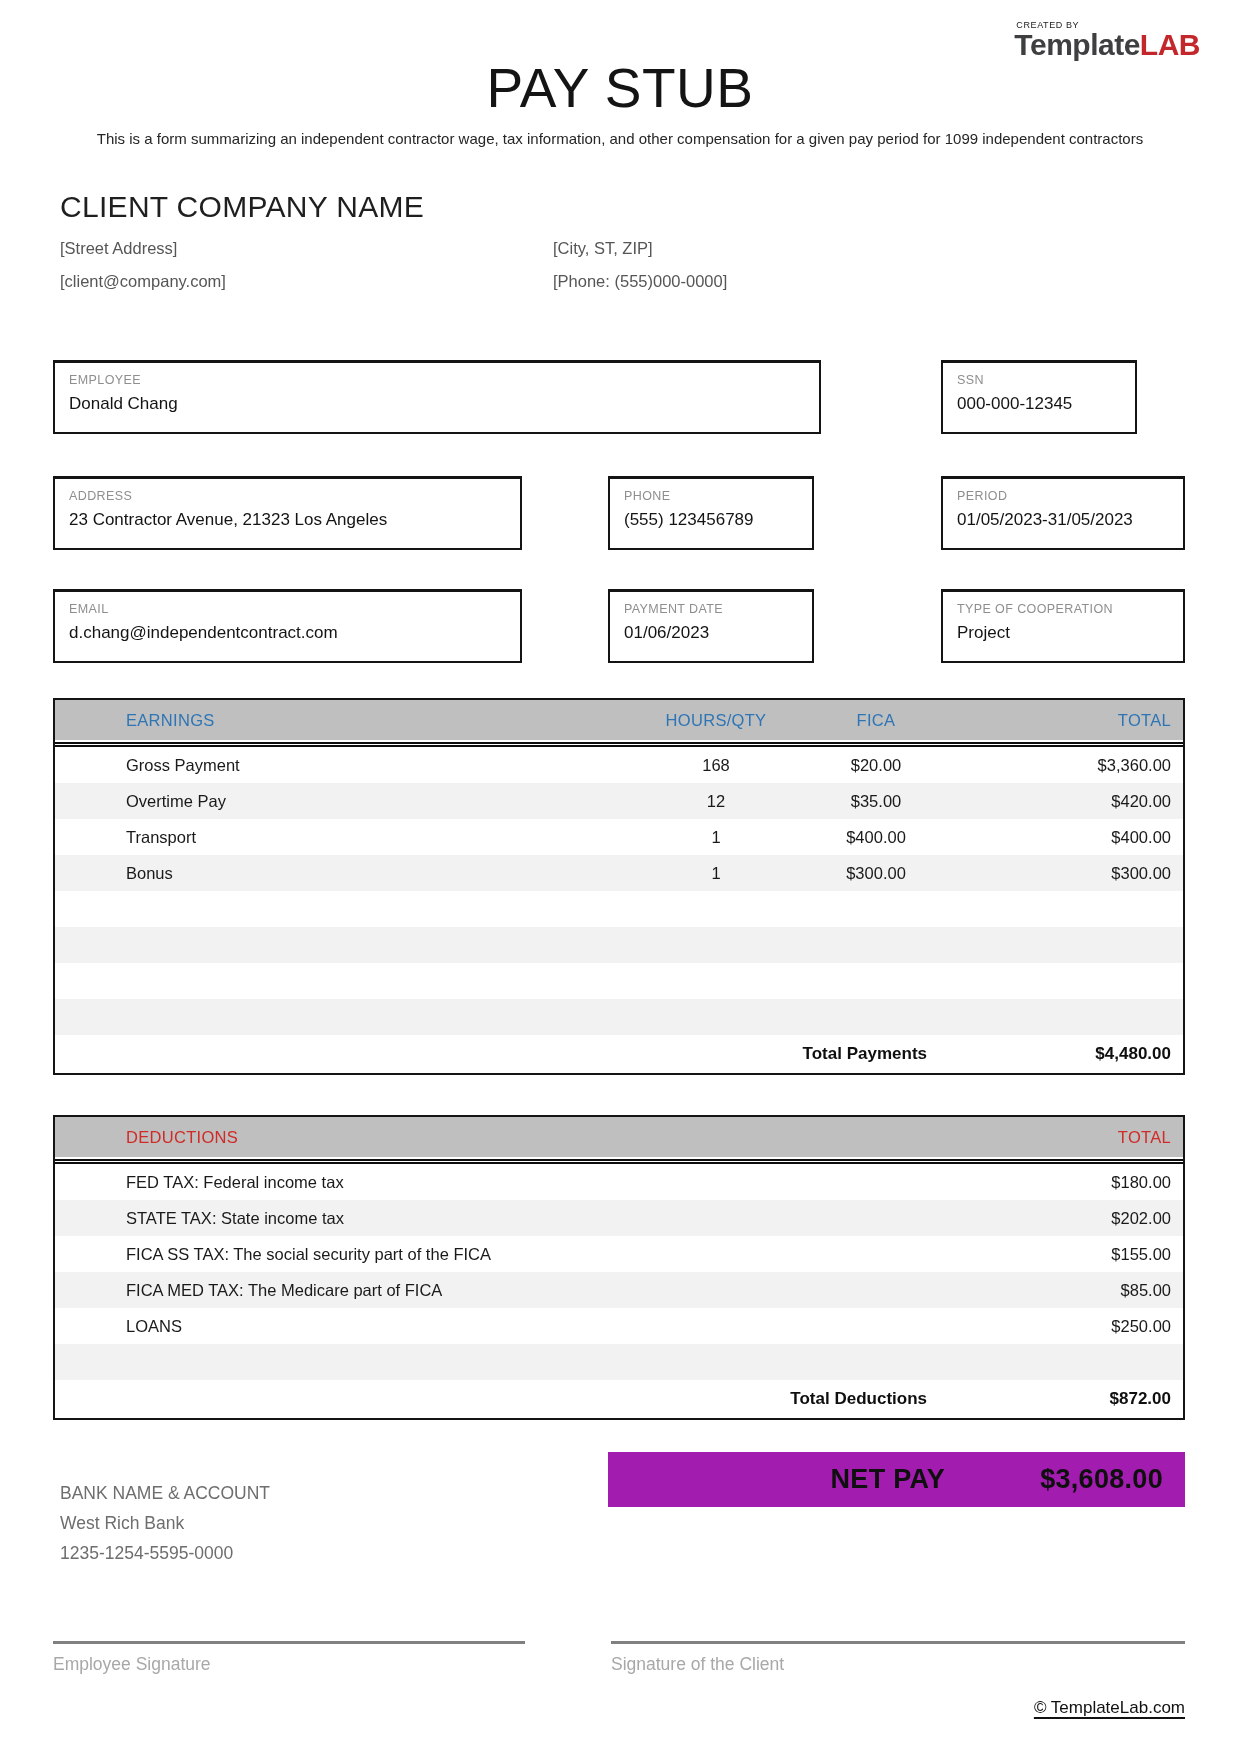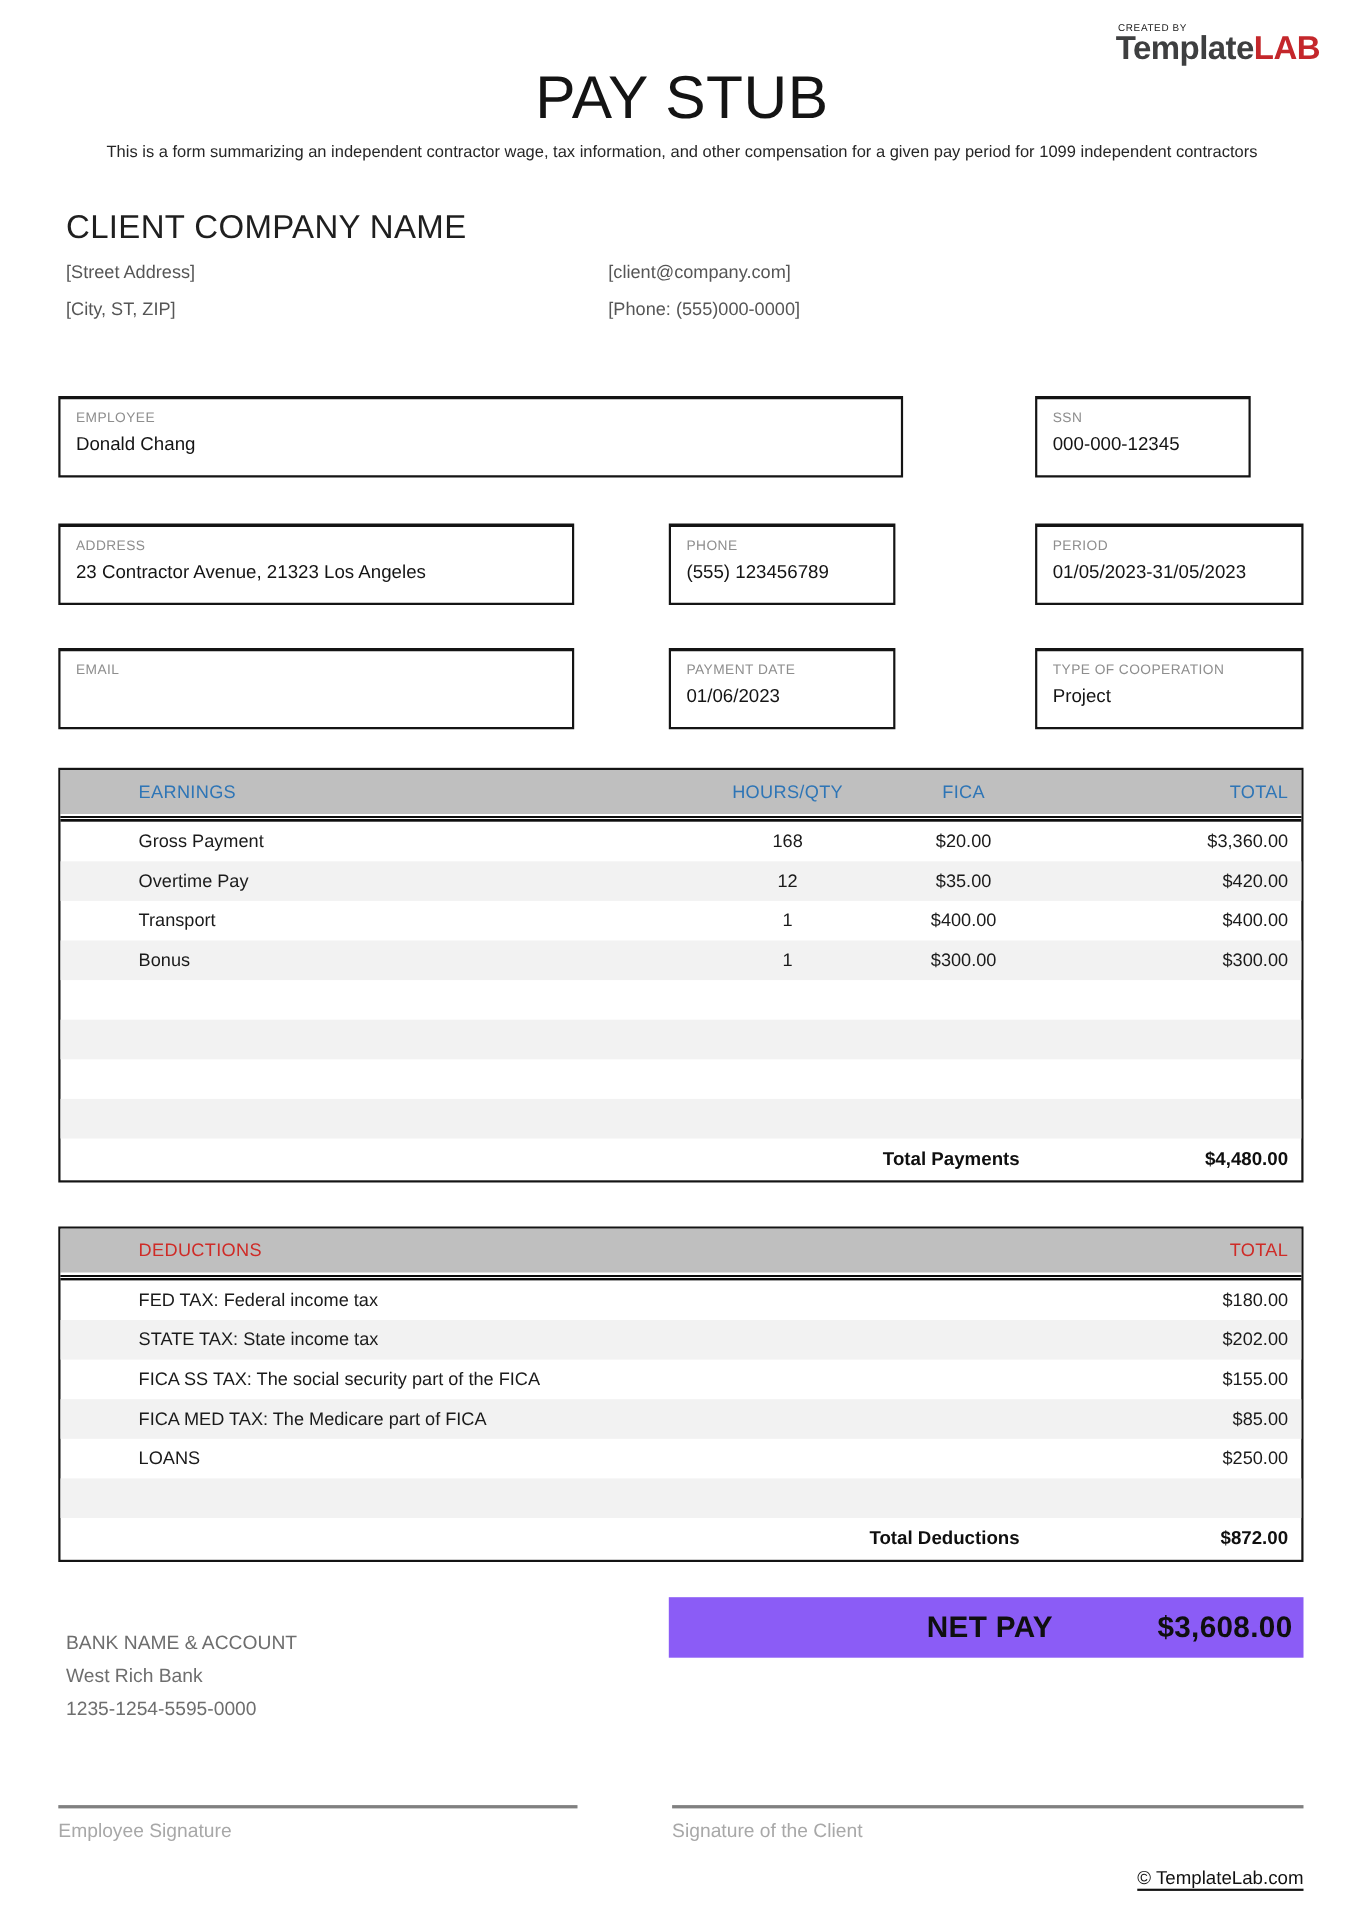--- a/index.html
+++ b/index.html
@@ -56,22 +56,22 @@
   .tbody .trow:nth-child(even) { background:#f2f2f2; }
   .cell-name { padding-left:28px;margin-left:43px; }
   .cell-qty, .cell-rate { text-align:center; }
   .cell-total { text-align:right; padding-right:12px; }
   .total-row { height:38px; display:grid; grid-template-columns:1fr 242px;
                align-items:center; font-weight:bold; font-size:17px; color:#0f0f0f; }
   .total-label { text-align:right; padding-right:14px; }
 
   
   .netpay { position:absolute; left:608px; top:1452px; width:577px; height:55px;
-            box-sizing:border-box; background:#8b5cf6; display:flex; align-items:center;
-            justify-content:flex-end; gap:95px; padding-right:10px; }
+            box-sizing:border-box; background:#a21caf; display:flex; align-items:center;
+            justify-content:flex-end; gap:95px; padding-right:22px; }
   .netpay-label, .netpay-value { font-size:27px; font-weight:bold; color:#0f0f0f; letter-spacing:0.3px; }
 
   
   .bank { position:absolute; left:60px; top:1478px; font-size:17.5px; color:#6e6e6e; line-height:30px; }
 
   
   .sig { position:absolute; top:1641px; }
   .sig-employee { left:53px;  width:472px; }
   .sig-client   { left:611px; width:574px; }
   .sig-line  { height:3px; background:#808080; }
@@ -94,22 +94,22 @@
     </div>
   </div>
 
   <div class="title">PAY STUB</div>
   <div class="subtitle">This is a form summarizing an independent contractor wage, tax information, and other compensation for a given pay period for 1099 independent contractors</div>
 
   <div class="client">
     <div class="client-name">CLIENT COMPANY NAME</div>
     <div class="client-grid">
       <span>[Street Address]</span>
+      <span>[City, ST, ZIP]</span>
       <span>[client@company.com]</span>
-      <span>[City, ST, ZIP]</span>
       <span>[Phone: (555)000-0000]</span>
     </div>
   </div>
 
   <div class="box box-employee">
     <div class="box-label">EMPLOYEE</div>
     <div class="box-value">Donald Chang</div>
   </div>
   <div class="box box-ssn">
     <div class="box-label">SSN</div>
@@ -122,20 +122,21 @@
   <div class="box box-phone">
     <div class="box-label">PHONE</div>
     <div class="box-value">(555) 123456789</div>
   </div>
   <div class="box box-period">
     <div class="box-label">PERIOD</div>
     <div class="box-value">01/05/2023-31/05/2023</div>
   </div>
   <div class="box box-email">
     <div class="box-label">EMAIL</div>
+    <div class="box-value">d.chang@independentcontract.com</div>
   </div>
   <div class="box box-paydate">
     <div class="box-label">PAYMENT DATE</div>
     <div class="box-value">01/06/2023</div>
   </div>
   <div class="box box-coop">
     <div class="box-label">TYPE OF COOPERATION</div>
     <div class="box-value">Project</div>
   </div>
 

